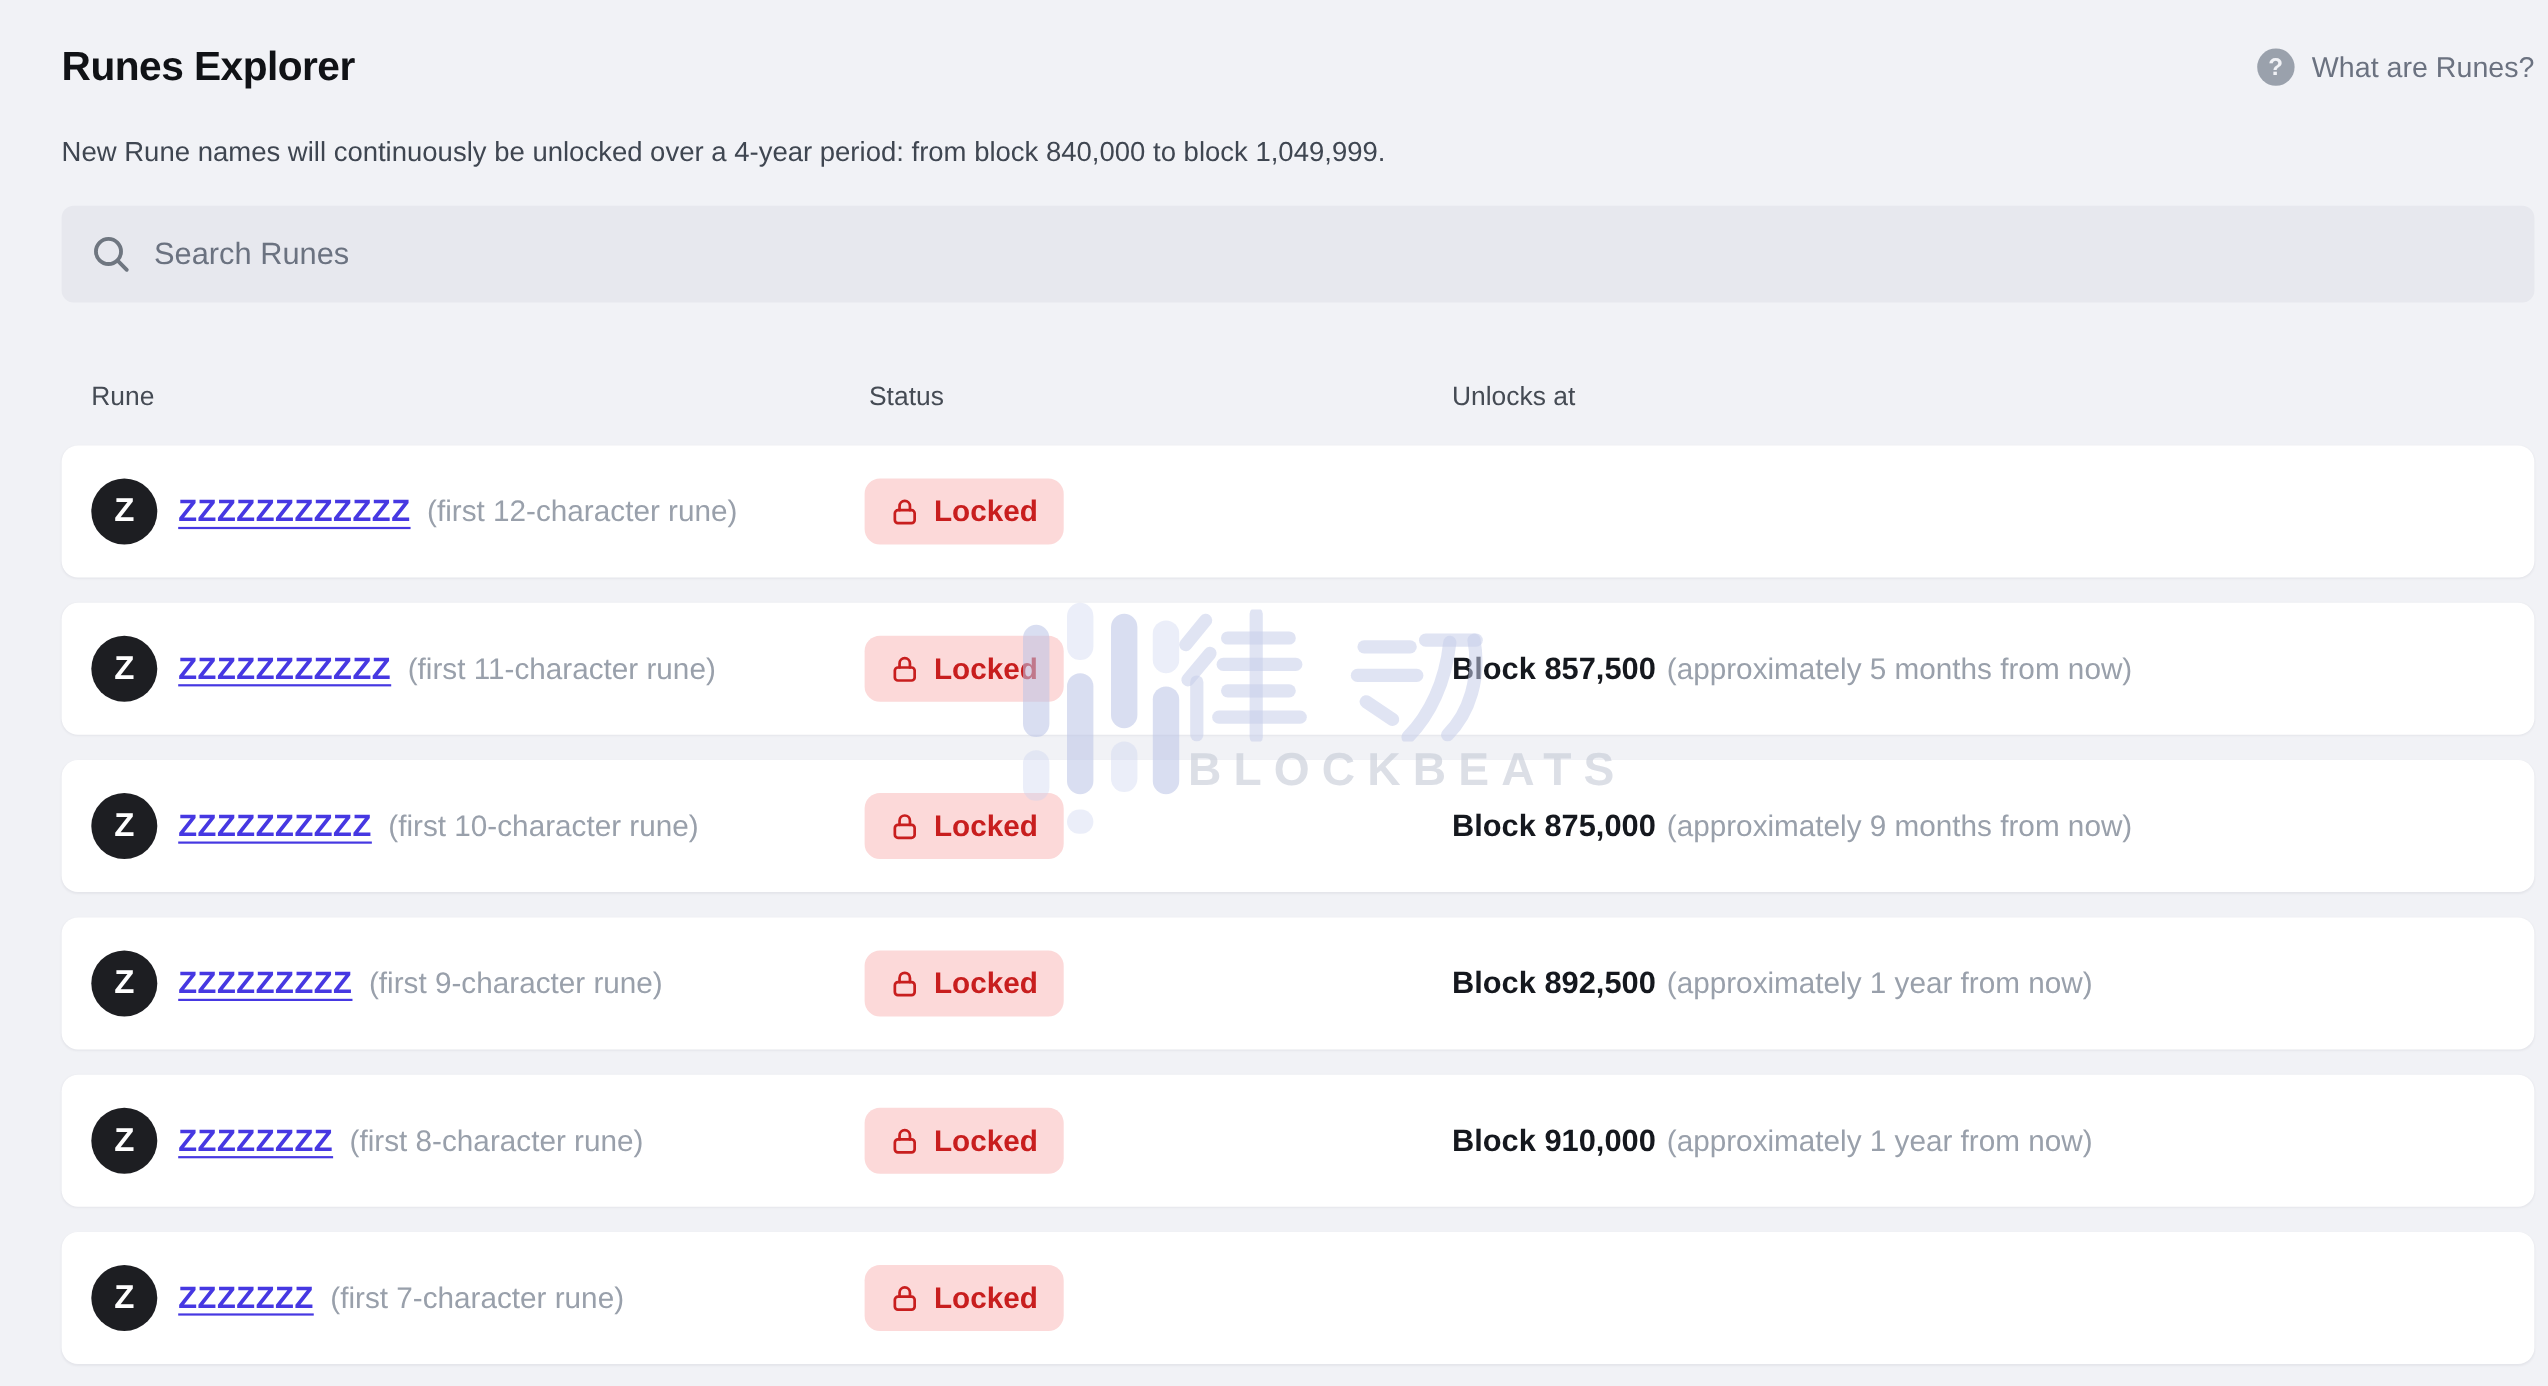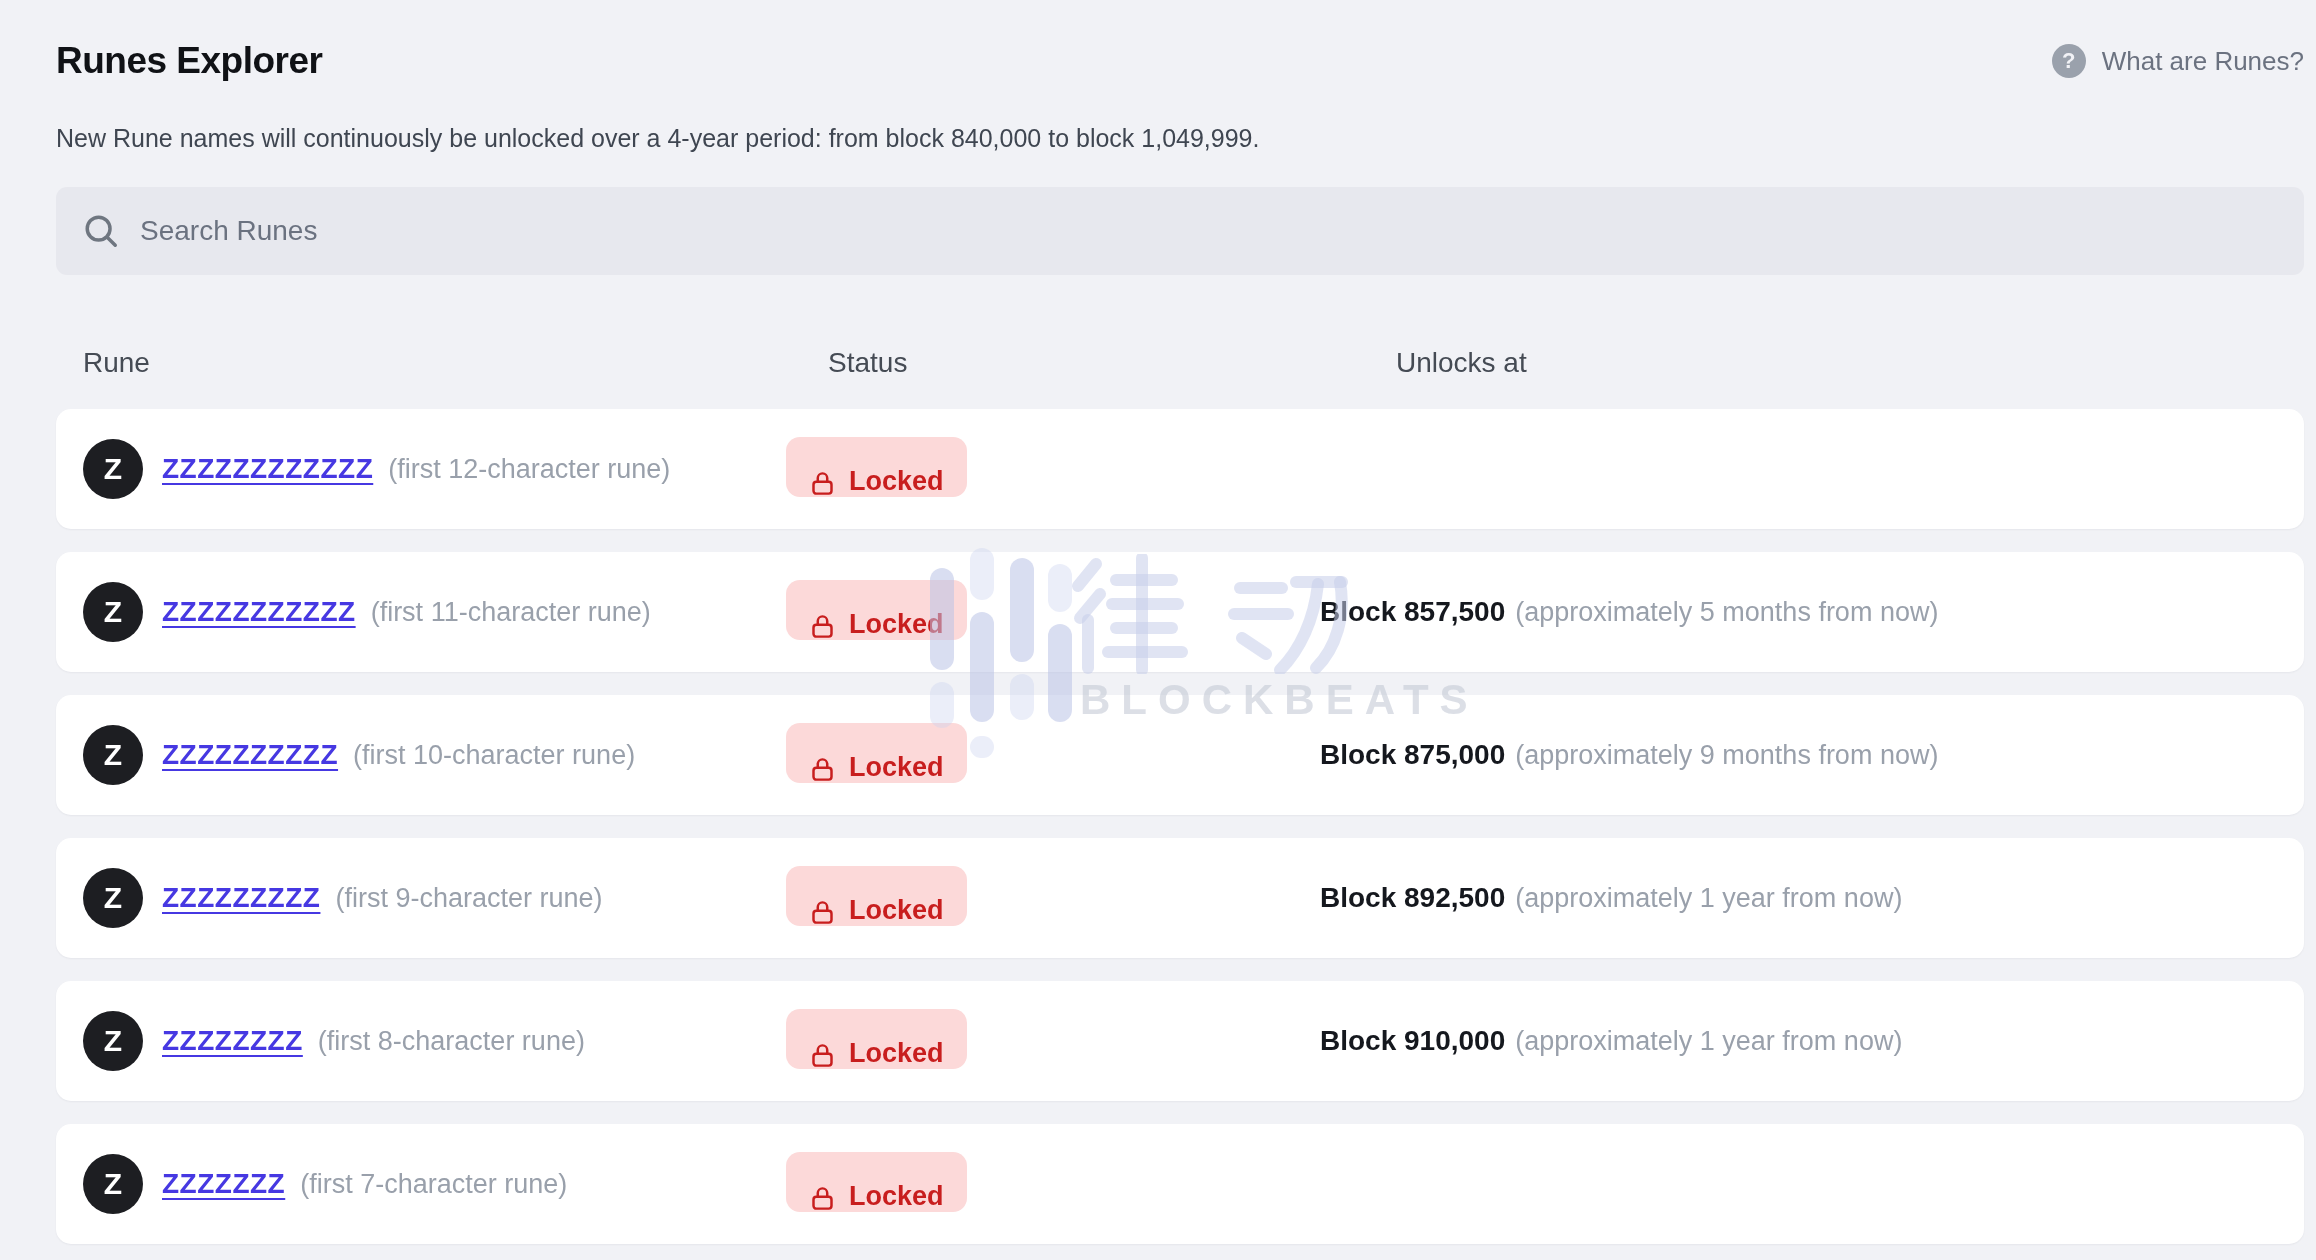--- a/index.html
+++ b/index.html
@@ -38,21 +38,21 @@
     flex:1; border:none; outline:none; background:transparent;
     margin-left:20px; font-size:28px; color:#374151;
     font-family:"Liberation Sans","DejaVu Sans",sans-serif;
   }
   .searchbar input::placeholder { color:#6b7280; opacity:1; }
 
   
   .table-header {
     margin-top:72px; padding-left:27px;
     display:grid; grid-template-columns:707px 530px 1fr;
-    font-size:28px; color:#454b54;gap:38px;
+    font-size:24px; color:#454b54;
   }
   .rows { margin-top:30px; display:flex; flex-direction:column; gap:23px; }
   .row-card {
     height:120px; background:#ffffff; border-radius:15px;
     box-shadow:0 1px 2px rgba(16,24,40,.05);
     display:grid; grid-template-columns:703px 534px 1fr;
     align-items:center; padding-left:27px;
   }
   .cell-rune { display:flex; align-items:center; }
   .avatar {
@@ -61,21 +61,21 @@
     display:flex; align-items:center; justify-content:center; flex:0 0 auto;
   }
   .rune-link {
     margin-left:19px; font-size:28px; font-weight:600; color:#4638e2;
     text-decoration:underline; text-underline-offset:5px; text-decoration-thickness:2px;
     cursor:pointer; letter-spacing:0.5px;
   }
   .descriptor { margin-left:15px; font-size:27px; color:#99a0ab; }
 
   .badge {
-    display:inline-flex; align-items:flex-end; height:60px;
+    display:inline-flex; align-items:center; height:60px;
     padding:0 23px; border-radius:14px; background:#fcd9d9;
     color:#c81e1e; font-size:27px; font-weight:600; gap:13px;
   }
   .lock-icon { width:27px; height:27px; }
 
   .cell-unlocks { font-size:27px; }
   .block-label { font-weight:700; color:#15181e; font-size:28px; }
   .eta { margin-left:10px; color:#99a0ab; }
 
   

